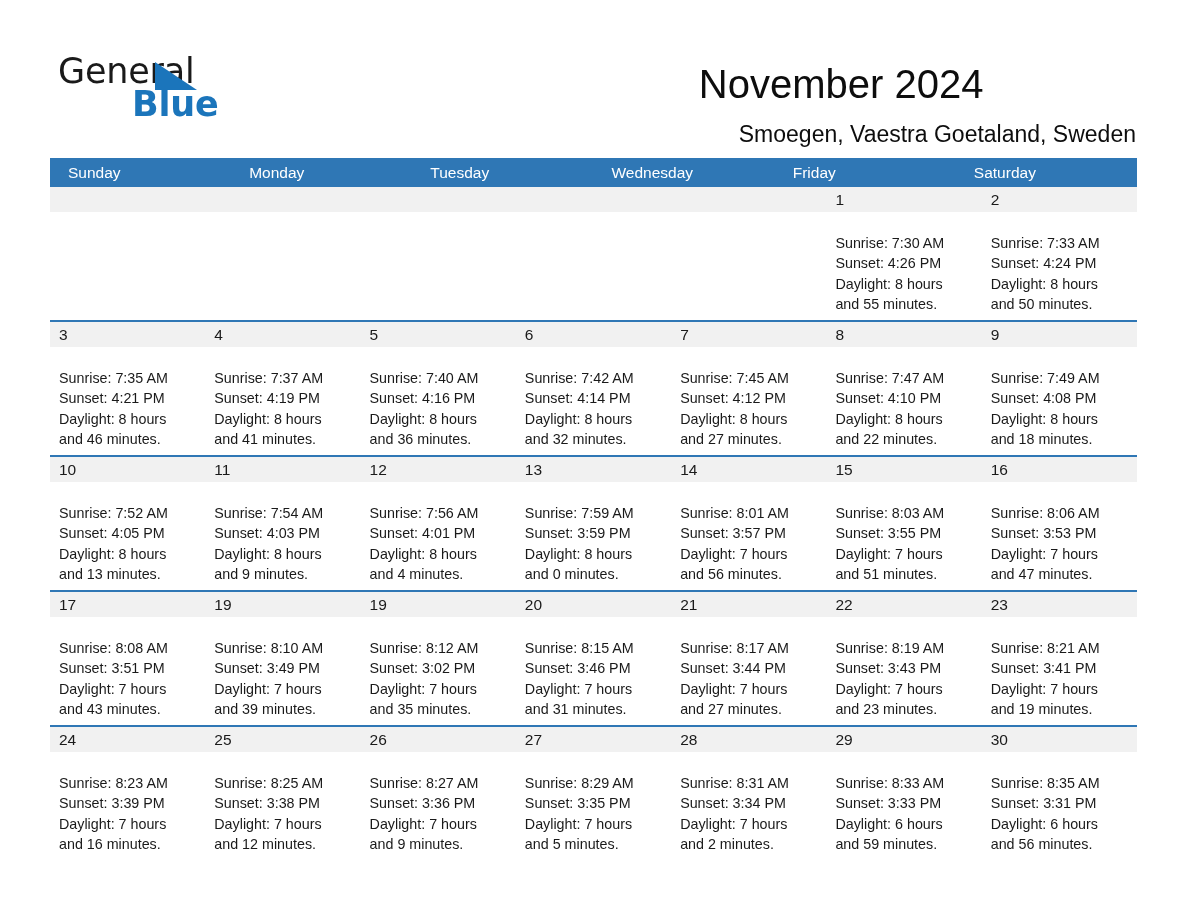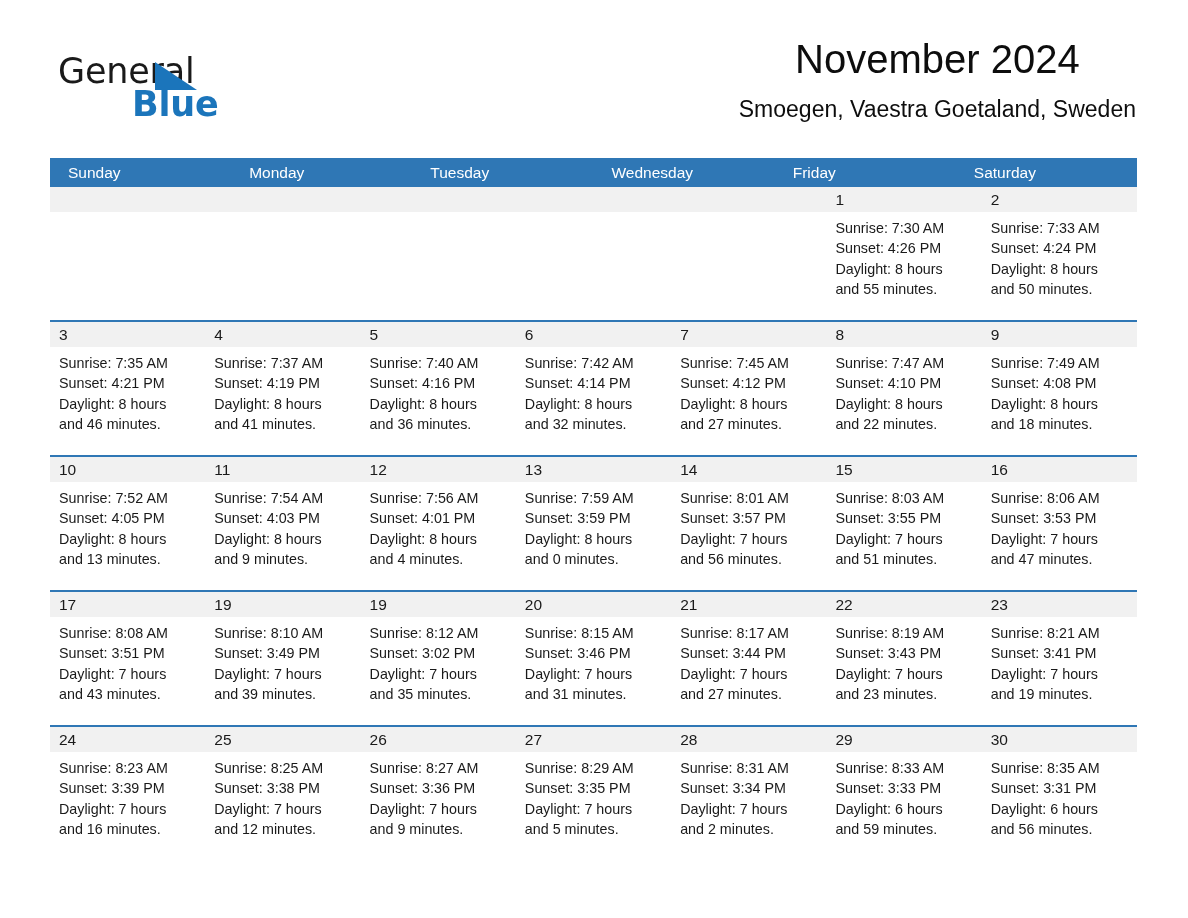--- a/index.html
+++ b/index.html
@@ -66,37 +66,38 @@
     line-height: 38px;
     color: #1b75bb;
     letter-spacing: -0.2px;
     font-family: "DejaVu Sans", sans-serif;
     font-weight: 700;
   }
 
   .title-block {
     position: absolute;
     right: 52px;
-    top: 35px;
-    text-align: center;
+    top: 60px;
+    text-align: left;
   }
   .cal-title {
     font-size: 40px;
     line-height: 48px;
     color: #0d0d0d;
     font-weight: 400;
     white-space: nowrap;
   }
   .cal-subtitle {
     margin-top: 12px;
     font-size: 23px;
     line-height: 28px;
     color: #0d0d0d;
     font-weight: 400;
     white-space: nowrap;
+    margin-left: 40px;
   }
 
   
   .calendar {
     position: absolute;
     left: 50px;
     top: 158px;
     width: 1087px;
   }
 
@@ -145,21 +146,21 @@
     padding-left: 9px;
   }
   .day-num {
     font-size: 15.5px;
     line-height: 25px;
     color: #1a1a1a;
     display: inline-block;
   }
 
   .day-info {
-    padding: 6px 6px 0 9px;
+    padding: 21px 6px 0 9px;
   }
   .info-line {
     font-size: 14.3px;
     line-height: 20.3px;
     color: #1a1a1a;
     white-space: nowrap;
   }
 
   .empty .day-num-band {
     background: #f1f1f1;

